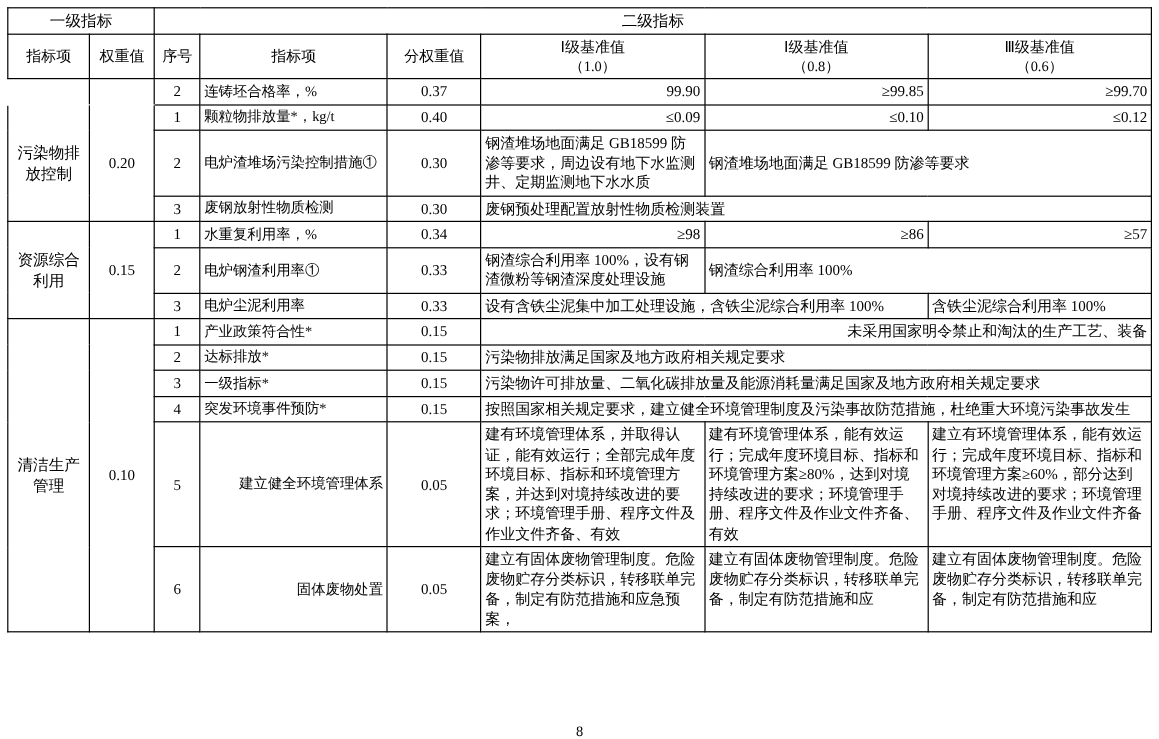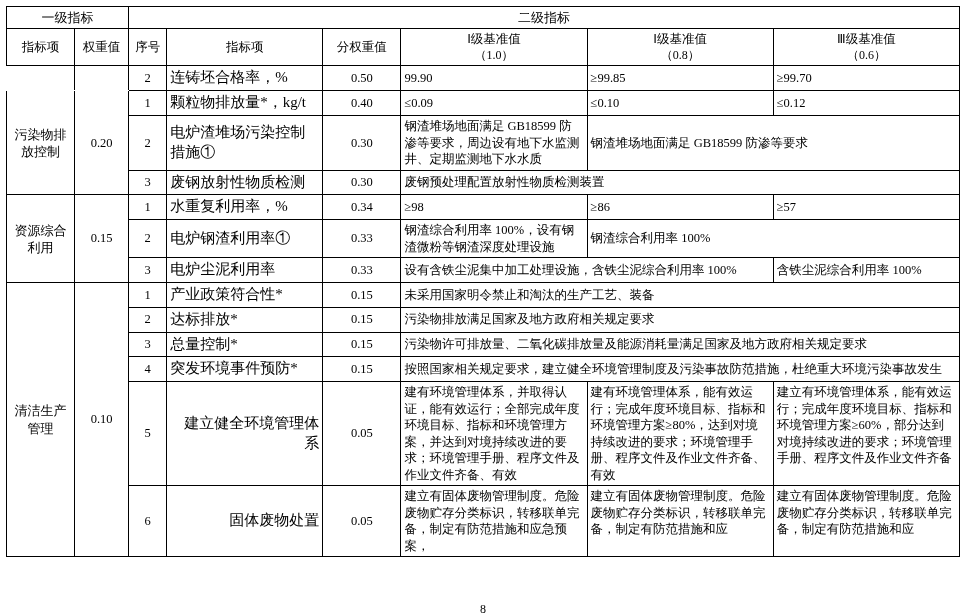--- a/index.html
+++ b/index.html
@@ -52,26 +52,26 @@
     font-size: 12px;
   }
   .just { text-align: justify; text-justify: inter-ideograph; font-family: Liberation Serif, serif; }
   .cat {
     text-align: center;
     font-size: 13px;
   }
   .idxname {
     text-align: left;
     padding-left: 6px;
-    font-size: 15px;
+    font-size: 12px;
   }
   .idxname.center { text-align: right; }
   .num { text-align: center; font-size: 12.5px; }
   .crit { text-align: left; font-size: 12.5px; padding: 3px 5px; }
-  .crit.center { text-align: left; }
+  .crit.center { text-align: right; }
   .pagenum {
     position: absolute;
     left: 0;
     top: 596px;
     width: 954px;
     text-align: center;
     font-size: 12px;
   }
   .seq { width: 38px; }
   .w-cat { width: 68px; }
@@ -119,21 +119,21 @@
         <span>Ⅲ级基准值</span>
         <span class="sub-small">（0.6）</span>
       </td>
     </tr>
 
     <tr>
       <td class="cat" style="border-top:1px solid #fff;border-left:1px solid #fff;border-bottom:1px solid #fff;"></td>
       <td class="num" style="border-top:1px solid #fff;border-bottom:1px solid #fff;"></td>
       <td class="num">2</td>
       <td class="idxname">连铸坯合格率，%</td>
-      <td class="num">0.50</td>
+      <td class="num">0.37</td>
       <td class="crit center">99.90</td>
       <td class="crit center">≥99.85</td>
       <td class="crit center">≥99.70</td>
     </tr>
 
     <tr>
       <td class="cat" rowspan="3">污染物排放控制</td>
       <td class="num" rowspan="3">0.20</td>
       <td class="num">1</td>
       <td class="idxname">颗粒物排放量*，kg/t</td>
@@ -190,21 +190,21 @@
       <td class="crit center" colspan="3">未采用国家明令禁止和淘汰的生产工艺、装备</td>
     </tr>
     <tr>
       <td class="num">2</td>
       <td class="idxname">达标排放*</td>
       <td class="num">0.15</td>
       <td class="crit" colspan="3">污染物排放满足国家及地方政府相关规定要求</td>
     </tr>
     <tr>
       <td class="num">3</td>
-      <td class="idxname">总量控制*</td>
+      <td class="idxname">一级指标*</td>
       <td class="num">0.15</td>
       <td class="crit" colspan="3">污染物许可排放量、二氧化碳排放量及能源消耗量满足国家及地方政府相关规定要求</td>
     </tr>
     <tr>
       <td class="num">4</td>
       <td class="idxname">突发环境事件预防*</td>
       <td class="num">0.15</td>
       <td class="crit" colspan="3">按照国家相关规定要求，建立健全环境管理制度及污染事故防范措施，杜绝重大环境污染事故发生</td>
     </tr>
     <tr>

